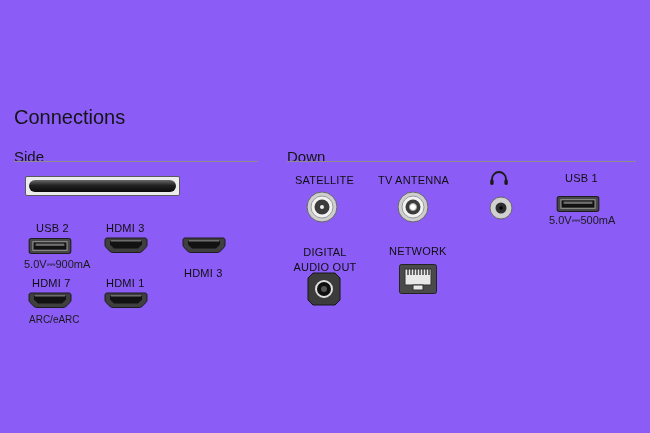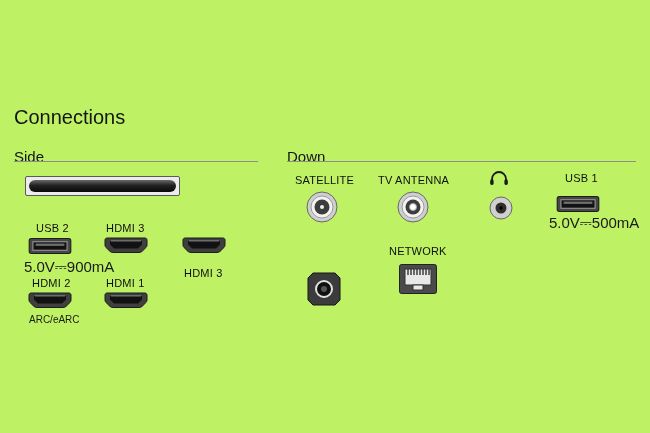--- a/index.html
+++ b/index.html
@@ -1,30 +1,30 @@
 <!DOCTYPE html>
 <html><head>
 <meta charset="utf-8">
 <style>
   html,body{margin:0;padding:0;background:#fff;}
   #stage{
     position:relative;
     width:650px;height:433px;
-    background:#bef264;
+    background:#8b5cf6;
     font-family:"Liberation Sans", sans-serif;
     color:#101010;
     overflow:hidden;
   }
   .abs{position:absolute;}
   .title{font-size:20px;font-weight:500;color:#141414;}
   .section-heading{font-size:15px;font-weight:400;color:#141414;margin-top:8px;}
   .rule{height:1px;background:#8c8c8c;}
   .lbl{font-size:11px;letter-spacing:.2px;color:#0f0f0f;white-space:nowrap;}
   .lbl.center{text-align:center;white-space:normal;}
-  .spec{font-size:15px;color:#1a1a1a;white-space:nowrap;}
+  .spec{font-size:11px;color:#1a1a1a;white-space:nowrap;}
   .sub{font-size:10px;color:#1a1a1a;white-space:nowrap;}
   
   .ci-slot{
     width:155px;height:20px;
     border:1px solid #5a5a5a;border-radius:2px;
     background:#ececec;box-sizing:border-box;
   }
   .ci-slot .bar{
     position:absolute;left:3px;right:3px;top:3px;bottom:3px;
     border-radius:8px;
@@ -71,21 +71,21 @@
   </div>
 
   <div class="abs" style="left:182px;top:237px;">
     <svg width="44" height="18" viewBox="0 0 44 18">
       <path d="M3 1 H41 C42.1 1 43 1.9 43 3 V8 C43 9 42.6 9.9 41.9 10.6 L38 14.4 C37.2 15.1 36.2 15.5 35.1 15.5 H8.9 C7.8 15.5 6.8 15.1 6 14.4 L2.1 10.6 C1.4 9.9 1 9 1 8 V3 C1 1.9 1.9 1 3 1 Z" fill="#3f3f3f" stroke="#1c1c1c"></path>
       <path d="M6 4 H38 V7.5 L34 11.5 H10 L6 7.5 Z" fill="#121212"></path>
       <rect x="7" y="3.4" width="30" height="1" fill="#8a8a8a"></rect>
     </svg>
   </div>
 
-  <div class="abs lbl" style="left:32px;top:277px;">HDMI 2</div>
+  <div class="abs lbl" style="left:32px;top:277px;">HDMI 7</div>
   <div class="abs lbl" style="left:106px;top:277px;">HDMI 1</div>
 
   <div class="abs" style="left:28px;top:292px;">
     <svg width="44" height="18" viewBox="0 0 44 18">
       <path d="M3 1 H41 C42.1 1 43 1.9 43 3 V8 C43 9 42.6 9.9 41.9 10.6 L38 14.4 C37.2 15.1 36.2 15.5 35.1 15.5 H8.9 C7.8 15.5 6.8 15.1 6 14.4 L2.1 10.6 C1.4 9.9 1 9 1 8 V3 C1 1.9 1.9 1 3 1 Z" fill="#3f3f3f" stroke="#1c1c1c"></path>
       <path d="M6 4 H38 V7.5 L34 11.5 H10 L6 7.5 Z" fill="#121212"></path>
       <rect x="7" y="3.4" width="30" height="1" fill="#8a8a8a"></rect>
     </svg>
   </div>
   <div class="abs sub" style="left:29px;top:314px;">ARC/eARC</div>
@@ -138,20 +138,21 @@
 
   <div class="abs" style="left:556px;top:196px;">
     <svg width="44" height="16" viewBox="0 0 40 15">
       <rect x="0.5" y="0.5" width="39" height="14" rx="2" fill="#474747" stroke="#1c1c1c"></rect>
       <rect x="4" y="3.5" width="32" height="8" fill="#121212" stroke="#9a9a9a" stroke-width="1"></rect>
       <rect x="6.5" y="5.2" width="27" height="2.2" fill="#6f6f6f"></rect>
     </svg>
   </div>
   <div class="abs spec" style="left:549px;top:214px;">5.0V⎓500mA</div>
 
+  <div class="abs lbl center" style="left:293px;top:245px;width:64px;line-height:1.35;">DIGITAL AUDIO OUT</div>
   <div class="abs" style="left:307px;top:272px;">
     <svg width="34" height="34" viewBox="0 0 34 34">
       <path d="M6 1 H28 L33 6 V28 L28 33 H6 L1 28 V6 Z" fill="#3c3c3c" stroke="#161616"></path>
       <circle cx="17" cy="17" r="8" fill="#101010" stroke="#e0e0e0" stroke-width="2"></circle>
       <circle cx="17" cy="17" r="3" fill="#555"></circle>
     </svg>
   </div>
 
   <div class="abs lbl" style="left:389px;top:245px;">NETWORK</div>
   <div class="abs" style="left:399px;top:264px;">

